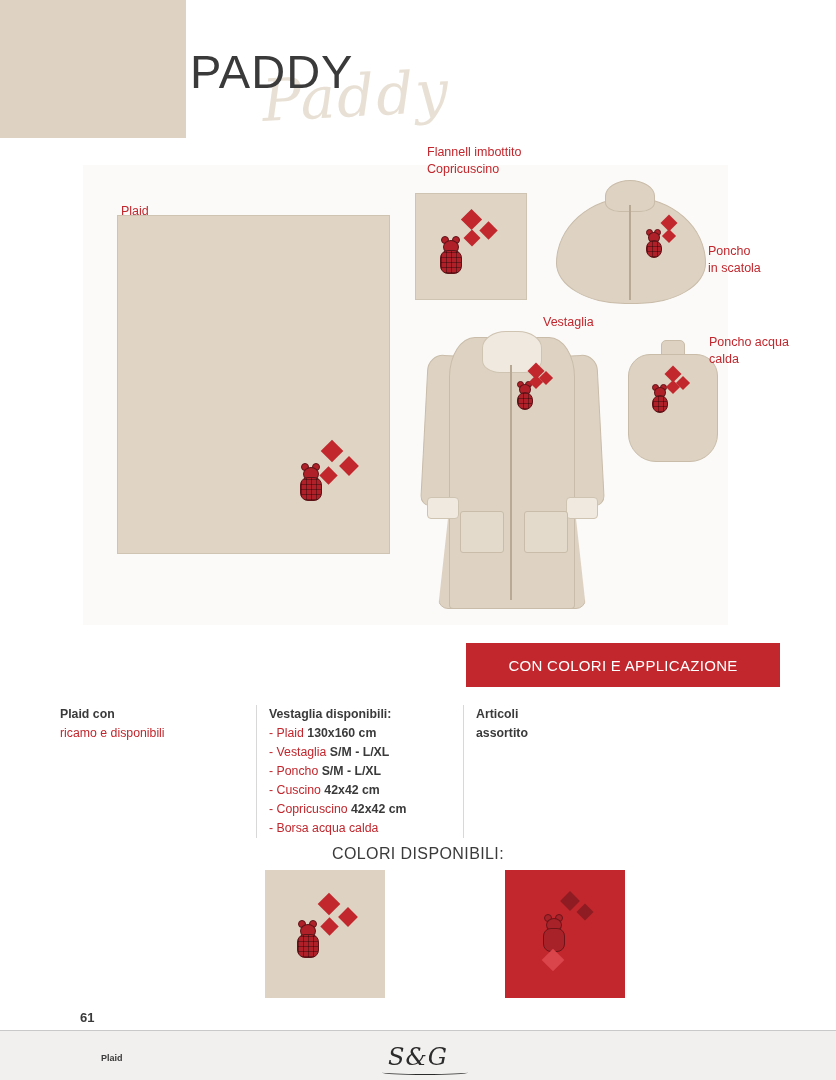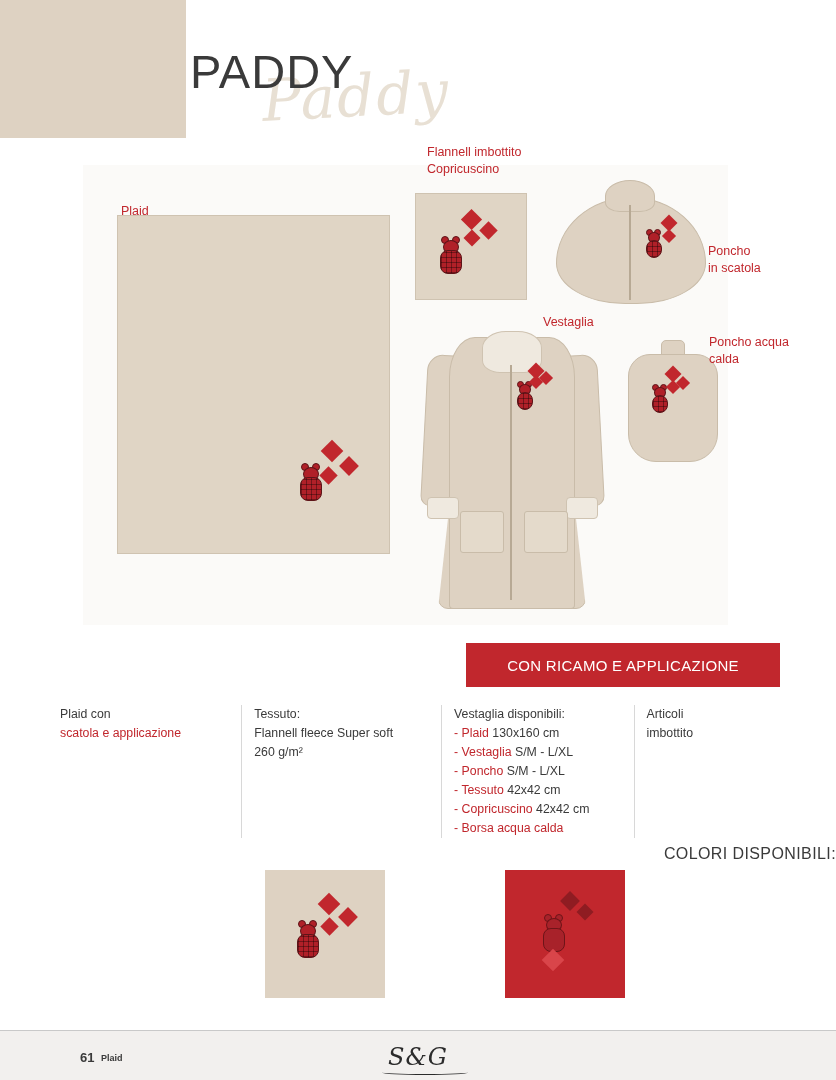--- a/index.html
+++ b/index.html
@@ -307,28 +307,28 @@
     display: flex;
     font-size: 12.3px;
     line-height: 19px;
   }
   .spec-col { padding-right: 14px; }
   .spec-col.c1 { width: 182px; }
   .spec-col.c2 { width: 188px; border-left: 1px solid #d8d8d8; padding-left: 12px; }
   .spec-col.c3 { width: 180px; border-left: 1px solid #d8d8d8; padding-left: 12px; }
   .spec-col.c4 { width: 130px; border-left: 1px solid #d8d8d8; padding-left: 12px; }
   .red { color: #c1272d; }
-  .dark { color: #3a3a3a; }
+  .dark { color: #3a3a3a; font-weight: bold; }
 
   
   .colors-title {
     position: absolute;
     left: 0; right: 0;
     top: 845px;
-    text-align: right;
+    text-align: center;
     font-size: 16px;
     color: #3a3a3a;
     letter-spacing: .4px;
   }
   .swatches {
     position: absolute;
     left: 265px;
     top: 870px;
     display: flex;
     gap: 120px;
@@ -354,21 +354,21 @@
     position: absolute;
     left: 0;
     top: 1031px;
     width: 836px;
     height: 49px;
     background: #f2f0ee;
   }
   .page-num {
     position: absolute;
     left: 80px;
-    top: 1050px;
+    top: 1010px;
     font-size: 13px;
     font-weight: bold;
     color: #3a3a3a;
   }
   .page-cat {
     position: absolute;
     left: 101px;
     top: 1053px;
     font-size: 9px;
     font-weight: bold;
@@ -482,49 +482,44 @@
 <div class="label" style="left:121px; top:203px;">Plaid</div>
 <div class="label" style="left:427px; top:144px;">Flannell imbottito
 Copricuscino</div>
 <div class="label" style="left:708px; top:243px;">Poncho
 in  scatola</div>
 <div class="label" style="left:543px; top:314px;">Vestaglia</div>
 <div class="label" style="left:709px; top:334px;">Poncho acqua
 calda</div>
 
 <div class="banner">
-  <span>CON RICAMO E APPLICAZIONE</span>
+  <span>CON COLORI E APPLICAZIONE</span>
 </div>
 
 <div class="specs">
 
   <div class="spec-col c1">
     <div class="dark">Plaid con</div>
-    <div class="red">scatola e applicazione</div>
-  </div>
-
-  <div class="spec-col c2">
-    <div class="dark">Tessuto:</div>
-    <div class="dark">Flannell fleece Super soft</div>
-    <div class="dark">260 g/m²</div>
-  </div>
+    <div class="red">ricamo e disponibili</div>
+  </div>
+
 
   <div class="spec-col c3">
     <div class="dark">Vestaglia disponibili:</div>
     <div><span class="red">- </span><span class="red">Plaid</span><span class="dark"> 130x160 cm</span></div>
     <div><span class="red">- </span><span class="red">Vestaglia</span><span class="dark"> S/M - L/XL</span></div>
     <div><span class="red">- </span><span class="red">Poncho</span><span class="dark"> S/M - L/XL</span></div>
-    <div><span class="red">- </span><span class="red">Tessuto</span><span class="dark"> 42x42 cm</span></div>
+    <div><span class="red">- </span><span class="red">Cuscino</span><span class="dark"> 42x42 cm</span></div>
     <div><span class="red">- </span><span class="red">Copricuscino</span><span class="dark"> 42x42 cm</span></div>
     <div><span class="red">- </span><span class="red">Borsa acqua calda</span><span class="dark"></span></div>
   </div>
 
   <div class="spec-col c4">
     <div class="dark">Articoli</div>
-    <div class="dark">imbottito</div>
+    <div class="dark">assortito</div>
   </div>
 </div>
 
 <div class="colors-title">COLORI DISPONIBILI:</div>
 <div class="swatches">
 
   <div class="swatch beige">
     <div class="motif" style="left:30px; top:48px;">
       <div class="bear-ear" style="left:3px; top:2px;"></div>
       <div class="bear-ear" style="left:14px; top:2px;"></div>

